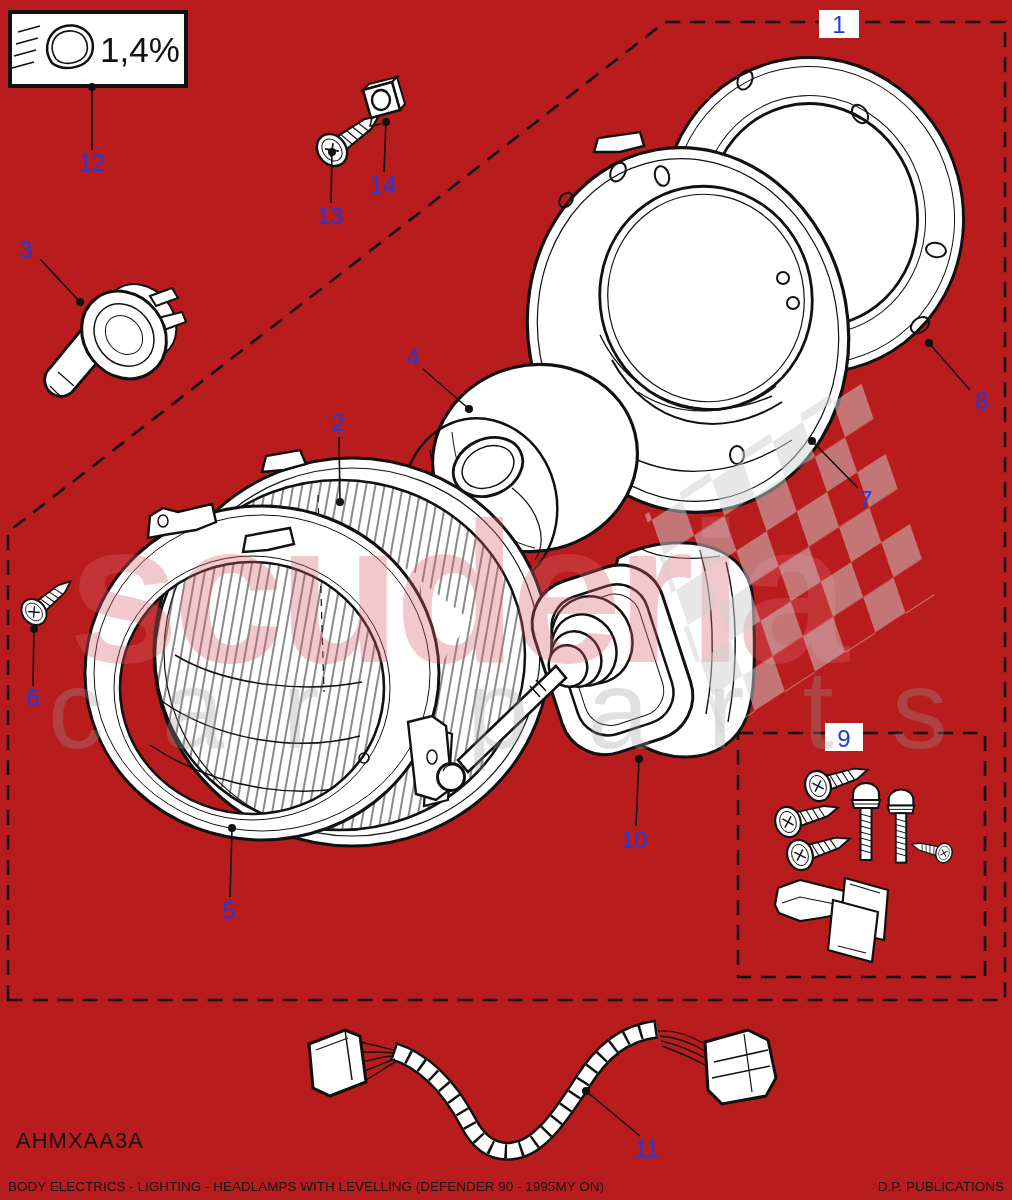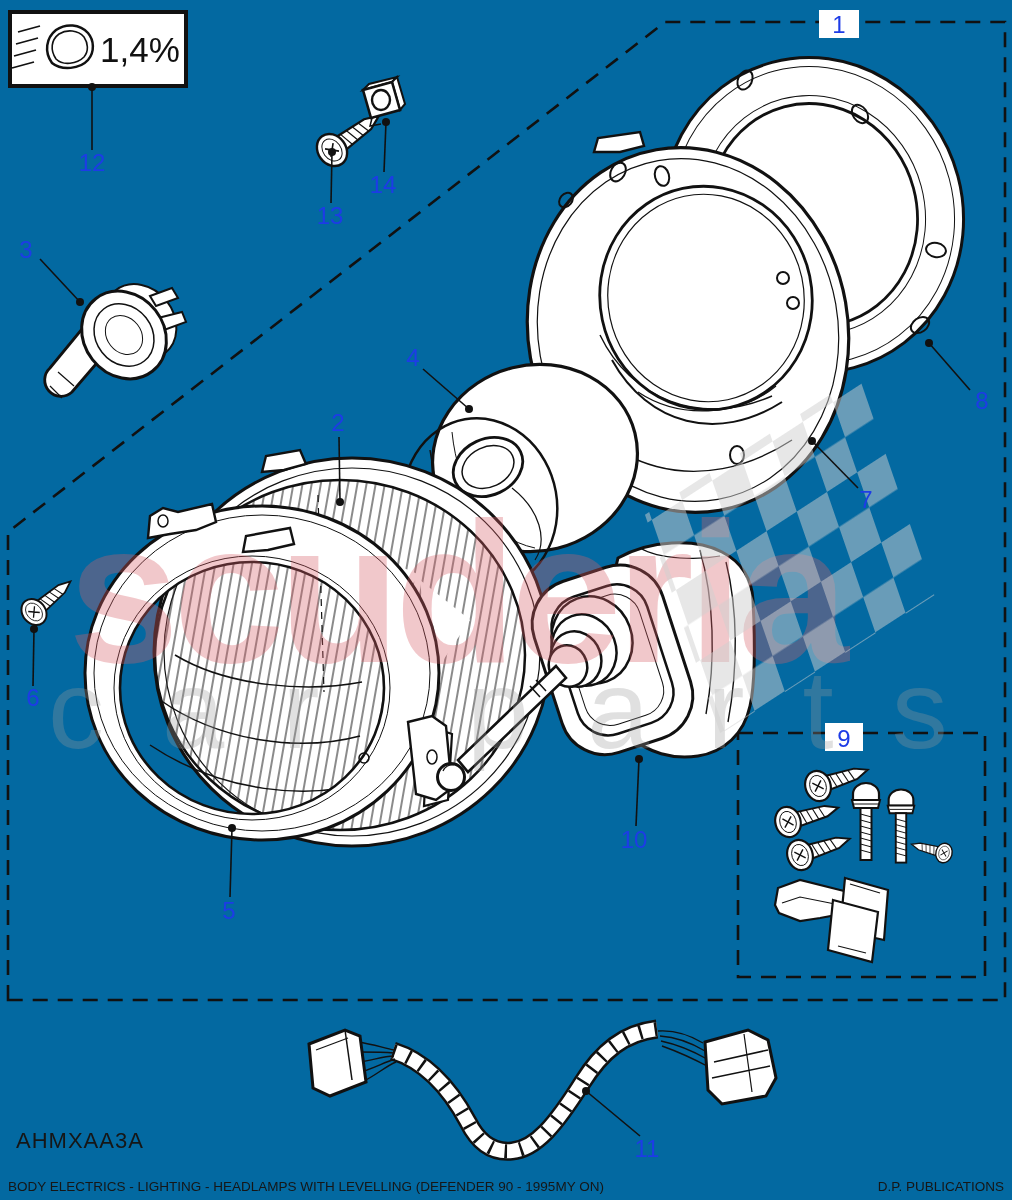--- a/index.html
+++ b/index.html
@@ -1,16 +1,16 @@
 <!DOCTYPE html>
 <html><head>
 <meta charset="utf-8">
 <style>
   html,body{margin:0;padding:0;background:#ffffff;}
-  .stage{position:relative;width:1012px;height:1200px;background:#0369a1;overflow:hidden;}
+  .stage{position:relative;width:1012px;height:1200px;background:#b91c1c;overflow:hidden;}
   svg{display:block;}
   text{font-family:"Liberation Sans", sans-serif;}
   .callout{font-size:24px;}
   .spec{font-size:35px;fill:#111;}
   .code{font-size:22px;fill:#161616;letter-spacing:1px;}
   .foot{font-size:13.5px;fill:#161616;}
   .wm-main{font-size:200px;font-weight:bold;letter-spacing:-6px;}
   .wm-sub{font-size:112px;letter-spacing:58px;}
 </style>
 </head>

